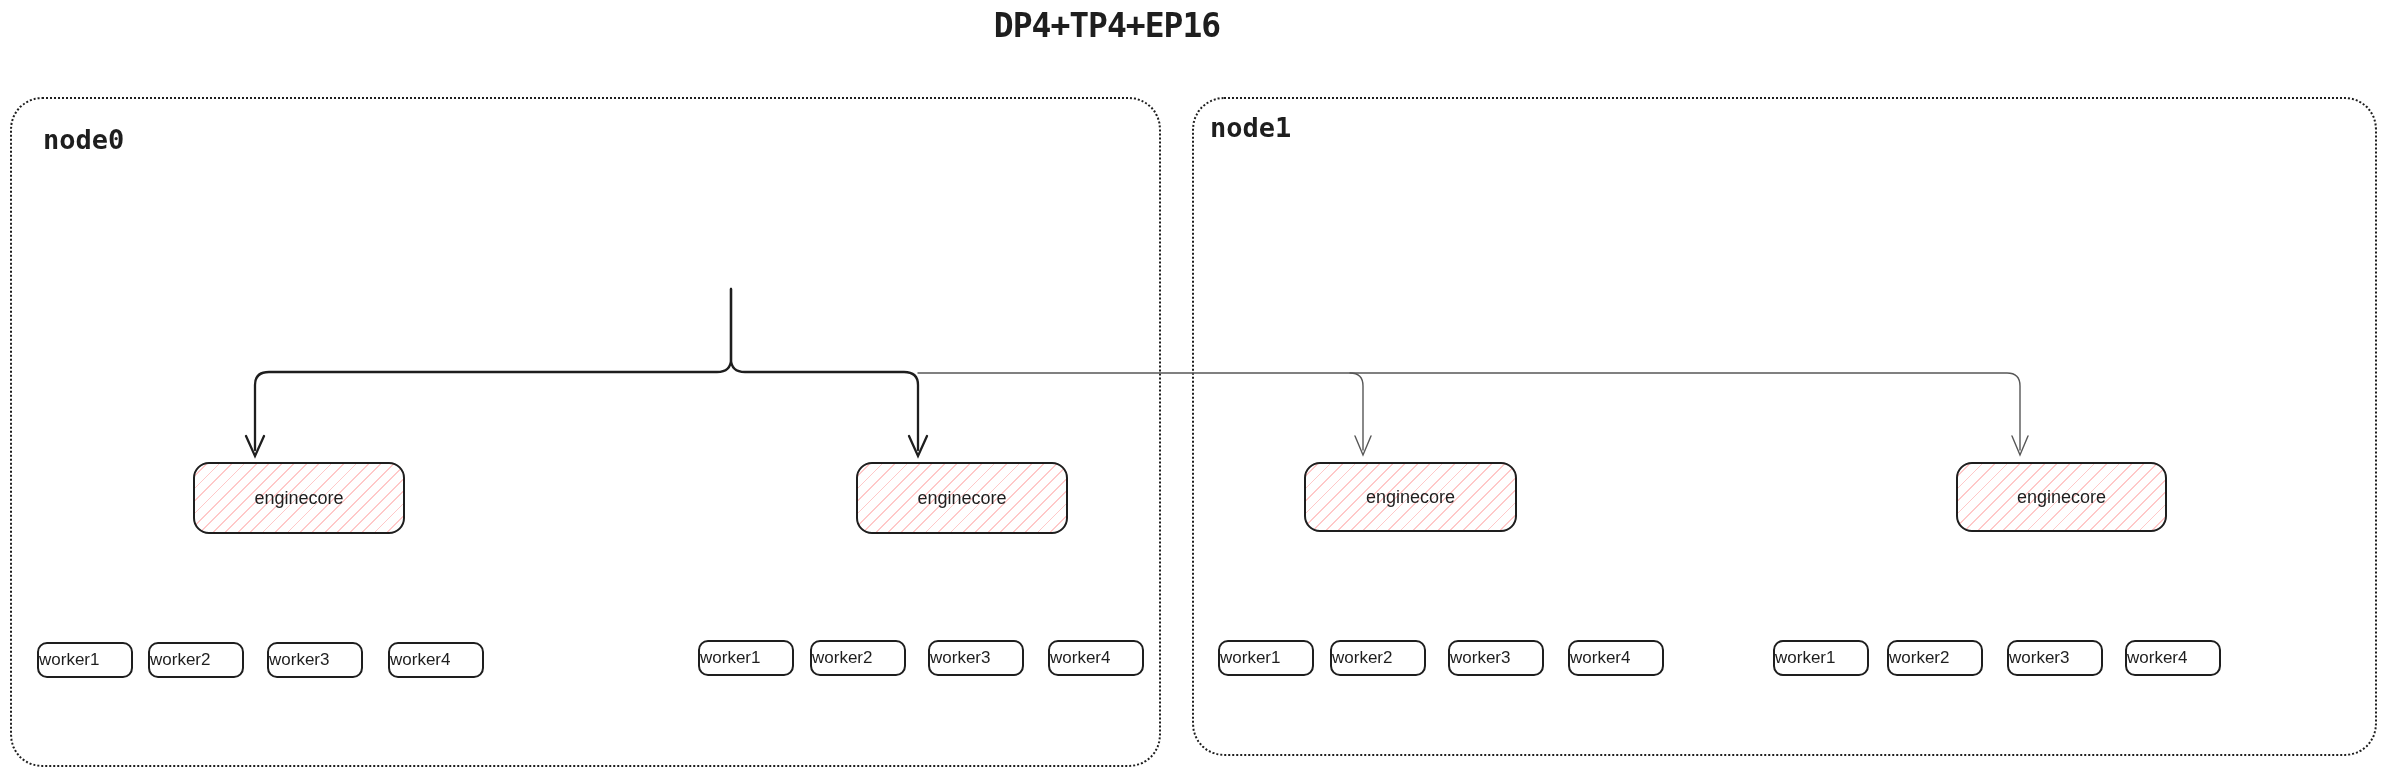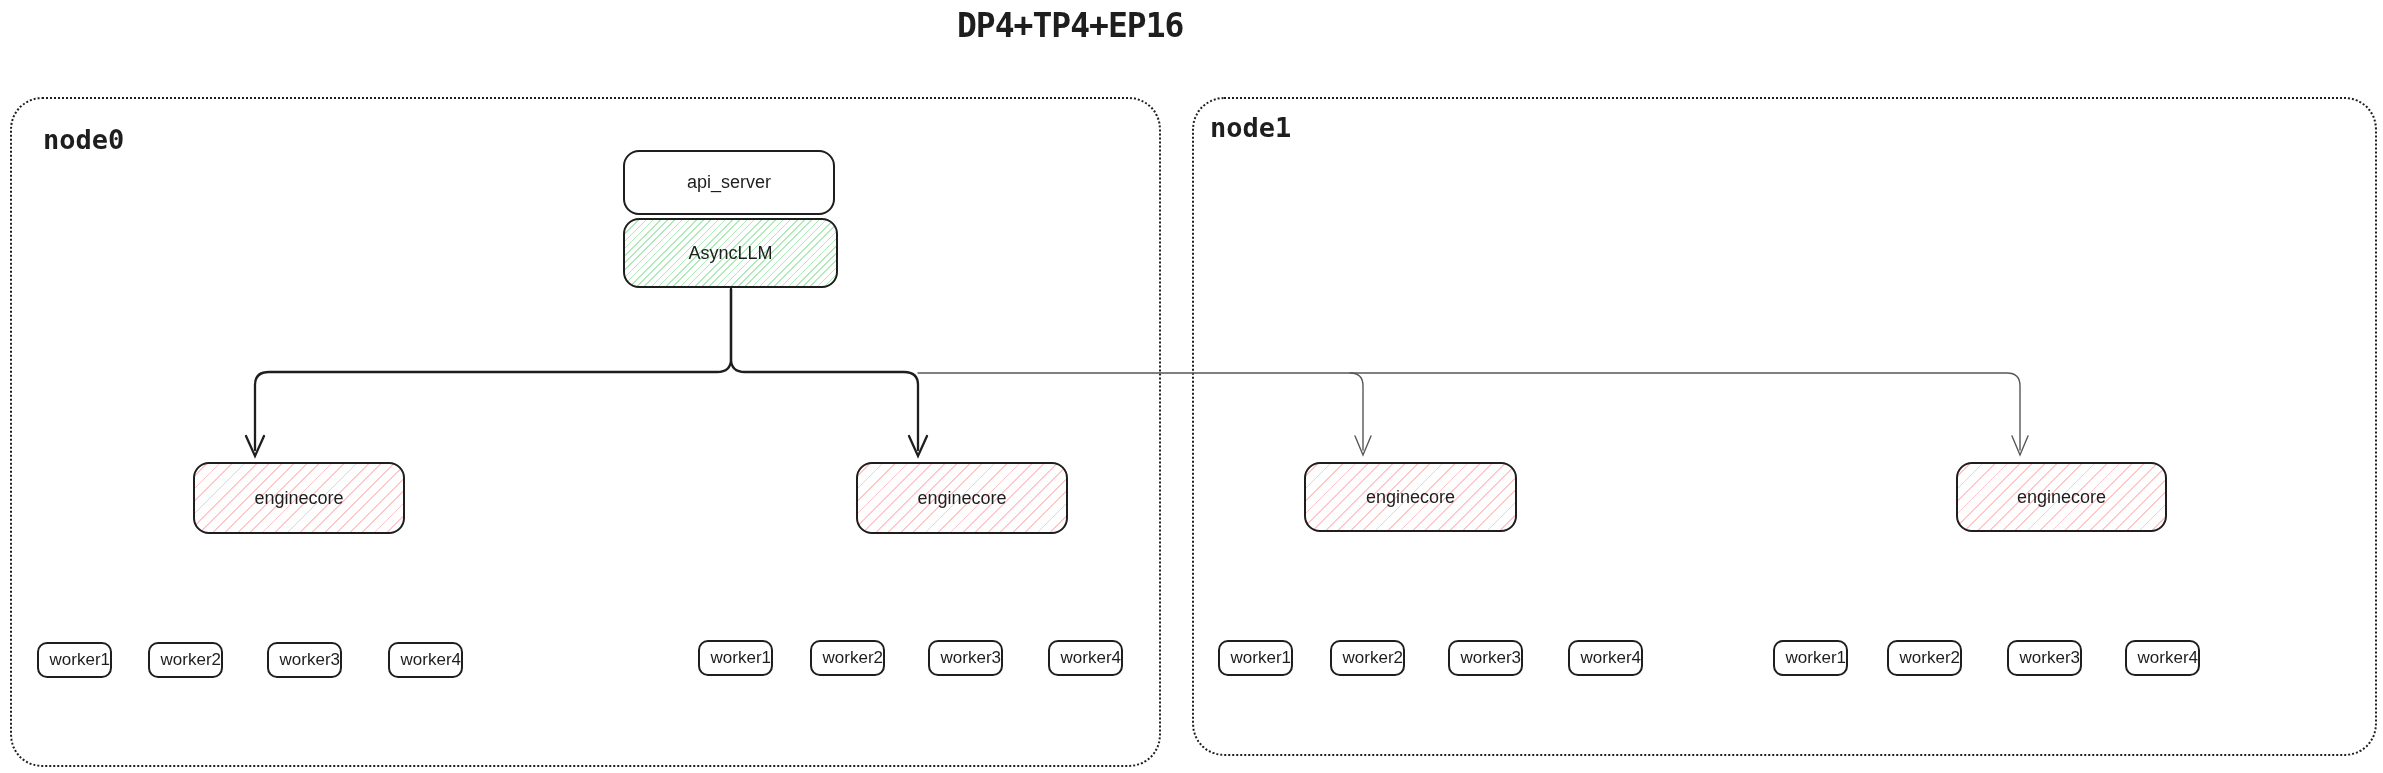--- a/index.html
+++ b/index.html
@@ -18,21 +18,21 @@
   .mono {
     font-family: "DejaVu Sans Mono", monospace;
     font-weight: bold;
     color: #1e1e1e;
   }
   .title {
     position: absolute;
     left: 957px;
     top: 6px;
     width: 300px;
-    text-align: left;
+    text-align: center;
     font-size: 33px;
     letter-spacing: -1px;
   }
   .node-container {
     position: absolute;
     border: 2.6px dotted #1e1e1e;
     border-radius: 32px;
     background: transparent;
   }
   .node-label {
@@ -61,28 +61,28 @@
   }
   .hatch-red {
     background-color: #ffffff;
     background-image: repeating-linear-gradient(135deg,
       transparent 0px, transparent 7.6px,
       rgba(255, 125, 125, 0.42) 7.6px, rgba(255, 125, 125, 0.42) 8.8px);
     margin-left: 44px;
   }
   .worker {
     position: absolute;
-    width: 75px;
+    width: 96px;
     height: 36px;
     border: 2px solid #1e1e1e;
     border-radius: 10px;
     background: #ffffff;
     display: flex;
     align-items: center;
-    justify-content: flex-end;
+    justify-content: flex-start;
     font-family: "Liberation Sans", sans-serif;
     font-size: 17px;
     color: #1e1e1e;
     box-sizing: border-box;
   }
   svg.connectors {
     position: absolute;
     left: 0;
     top: 0;
     pointer-events: none;
@@ -109,26 +109,20 @@
     <path d="M731 289 L731 359 Q731 372 745 372 L904 372 Q918 372 918 385 L918 450" fill="none" stroke-width="2.3" stroke-linecap="round" stroke="#1e1e1e"></path>
     <path d="M909 436 L918 456 L927 436" fill="none" stroke-width="2.3" stroke-linecap="round" stroke="#1e1e1e"></path>
 
     <path d="M918 373 L2007 373 Q2020 373 2020 386 L2020 450" fill="none" stroke-width="1.4" stroke-linecap="round" stroke="#575757"></path>
     <path d="M2012 436 L2020 455 L2028 436" fill="none" stroke-width="1.4" stroke-linecap="round" stroke="#575757"></path>
 
     <path d="M1350 373 Q1363 373 1363 386 L1363 450" fill="none" stroke-width="1.4" stroke-linecap="round" stroke="#575757"></path>
     <path d="M1355 436 L1363 455 L1371 436" fill="none" stroke-width="1.4" stroke-linecap="round" stroke="#575757"></path>
   </svg>
 
-  <div class="box" style="left:623px; top:150px; width:212px; height:65px;">
-    <span>api_server</span>
-  </div>
-  <div class="box hatch-green" style="left:623px; top:218px; width:215px; height:70px;">
-    <span>AsyncLLM</span>
-  </div>
 
   <div class="box hatch-red" style="left:149px; top:462px; width:212px; height:72px;">
     <span>enginecore</span>
   </div>
   <div class="box hatch-red" style="left:812px; top:462px; width:212px; height:72px;">
     <span>enginecore</span>
   </div>
   <div class="box hatch-red" style="left:1260px; top:462px; width:213px; height:70px;">
     <span>enginecore</span>
   </div>

